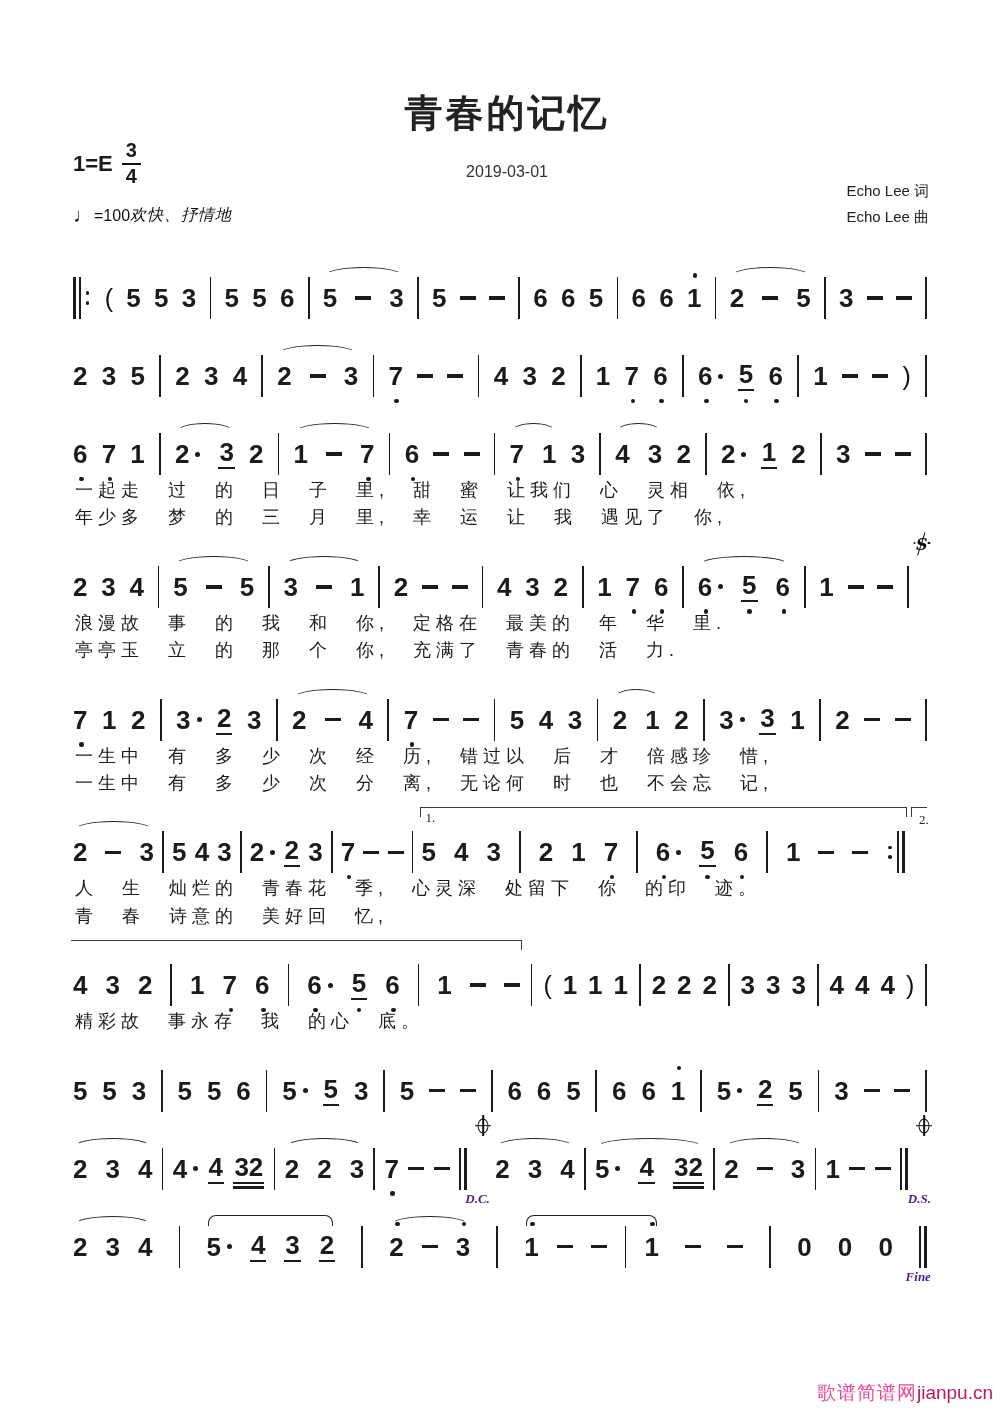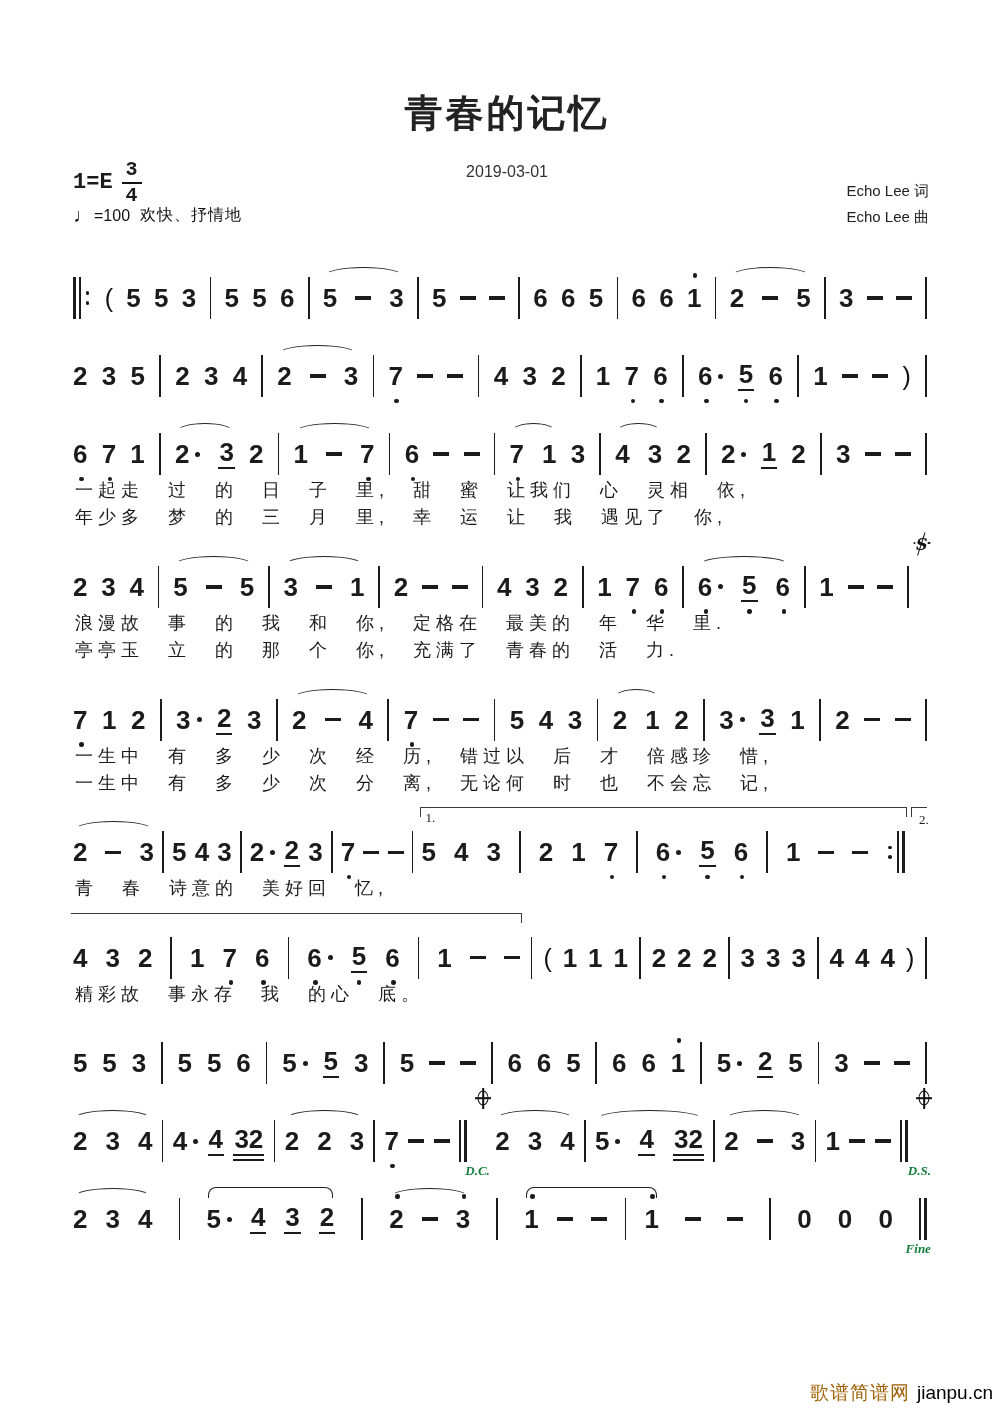--- a/index.html
+++ b/index.html
@@ -4,30 +4,30 @@
 <style>
   html,body { margin:0; padding:0; background:#fff; }
   .page { position:relative; width:1000px; height:1415px; background:#fff; overflow:hidden;
           font-family:"Liberation Sans", sans-serif; color:#1b1b1b;padding-left:7px; }
 
   
   .header { position:relative; height:255px; }
   .title { position:absolute; top:88px; left:0; right:0; margin:0; text-align:center;
            font-size:38px; font-weight:600; letter-spacing:3px; color:#222;
            font-family:"Liberation Sans", sans-serif; }
-  .key { position:absolute; left:66px; top:159px; font-size:22px; font-weight:bold; display:flex; align-items:center;font-family:Liberation Mono, monospace; }
+  .key { position:absolute; left:66px; top:140px; font-size:22px; font-weight:bold; display:flex; align-items:center; }
   .frac { display:inline-flex; flex-direction:column; align-items:center; margin-left:9px;
           font-size:20px; font-weight:bold; line-height:1.05; }
   .fn { border-bottom:2px solid #111; padding:0 4px 2px; }
   .fd { padding-top:1px; }
   .date { position:absolute; left:0; right:0; top:163px; text-align:center; font-size:16px; color:#333; }
   .credits { position:absolute; right:78px; top:178px; text-align:right; font-size:15px; line-height:1.7; color:#222; }
   .tempo { position:absolute; left:66px; top:204px; font-size:16px; color:#111; display:flex; align-items:center; }
   .qnote { font-size:20px; margin-right:1px; }
-  .mood { margin-left:10px; letter-spacing:1px; }
+  .mood { letter-spacing:1px;font-style:italic; }
 
   
   .score { margin-left:66px; width:854px; }
   .system { margin-bottom:14px; }
   .notation-row { display:flex; justify-content:space-between; align-items:center;
                   padding-top:22px; height:42px; }
   .lyrics-line { margin-top:4px; font-size:18px; line-height:1.3; color:#1b1b1b;
                  letter-spacing:5px; word-spacing:14px; white-space:nowrap; padding-left:2px; }
 
   .note { position:relative; display:inline-flex; align-items:center; height:36px; }
@@ -41,21 +41,21 @@
   .augdot { width:5px; height:5px; border-radius:50%; background:#1b1b1b; margin-left:6px; }
   .dash { width:16px; height:3.5px; background:#1b1b1b; }
   .paren { font-size:25px; font-weight:400; line-height:36px; color:#111; }
 
   .barw { position:relative; display:inline-flex; align-items:center; height:42px; gap:3px; }
   .bl { width:1.7px; height:42px; background:#1b1b1b; }
   .bl.thick { width:3.2px; }
   .rdots { display:flex; flex-direction:column; gap:6px; margin:0 2px; }
   .rdot { width:3.6px; height:3.6px; border-radius:50%; background:#1b1b1b; }
   .bar-below { position:absolute; top:calc(100% + 1px); right:-4px; font-family:"Liberation Serif", serif;
-               font-style:italic; font-weight:600; font-size:13px; white-space:nowrap; color:#15803d; }
+               font-style:italic; font-weight:600; font-size:13px; white-space:nowrap; color:#4c1d95; }
   .bar-above { position:absolute; bottom:calc(100% + 1px); left:50%; transform:translateX(-50%); }
 
   .grp { position:relative; display:inline-flex; align-items:center; gap:18px; height:36px; }
   .arc { position:absolute; left:1px; right:1px; top:-13px; height:16px;
          border:1.8px solid; border-color:#222 transparent transparent transparent;
          border-radius:50%; pointer-events:none; }
   .sqarc { position:absolute; left:2px; right:2px; top:-14px; height:10px;
            border-top:1.8px solid #222; border-left:1.8px solid #222; border-right:1.8px solid #222;
            border-radius:8px 8px 0 0; pointer-events:none; }
 
@@ -81,22 +81,22 @@
 
   
   .coda { position:relative; width:16px; height:21px; display:inline-block; }
   .cd-o { position:absolute; left:50%; top:50%; transform:translate(-50%,-50%);
           width:9px; height:13px; border:1.6px solid #111; border-radius:50%; }
   .cd-v { position:absolute; left:50%; top:0; transform:translateX(-50%); width:1.6px; height:21px; background:#111; }
   .cd-h { position:absolute; top:50%; left:0; transform:translateY(-50%); width:16px; height:1.6px; background:#111; }
 
   
   .footer { position:absolute; right:14px; top:1380px; font-size:19px; white-space:nowrap; }
-  .site { color:#a16207; letter-spacing:1px;text-align:center; }
-  .url { color:#000000; margin-left:7px; }
+  .site { color:#ec4899; letter-spacing:1px;text-align:center; }
+  .url { color:#be185d; }
 </style>
 </head>
 <body>
 
 <div class="page">
   <div class="header">
     <h1 class="title">青春的记忆</h1>
     <div class="key">
       <span>1=E</span>
       <span class="frac">
@@ -751,20 +751,21 @@
               </span>
               <span class="bl"></span>
               <span class="bl thick"></span>
             </span>
           </span>
           <span class="grp volta vstub">
             <span class="vline vl-l"></span>
             <span class="vlabel">2.</span>
           </span>
         </div>
+        <div class="lyrics-line">人 生 灿烂的 青春花 季, 心灵深 处留下 你 的印 迹。</div>
         <div class="lyrics-line">青 春 诗意的 美好回 忆,</div>
       </div>
       <div class="system">
         <div class="notation-row">
           <span class="grp volta">
             <span class="vline vl-r"></span>
             <span class="note">
               <span class="digit">4</span>
             </span>
             <span class="note">

